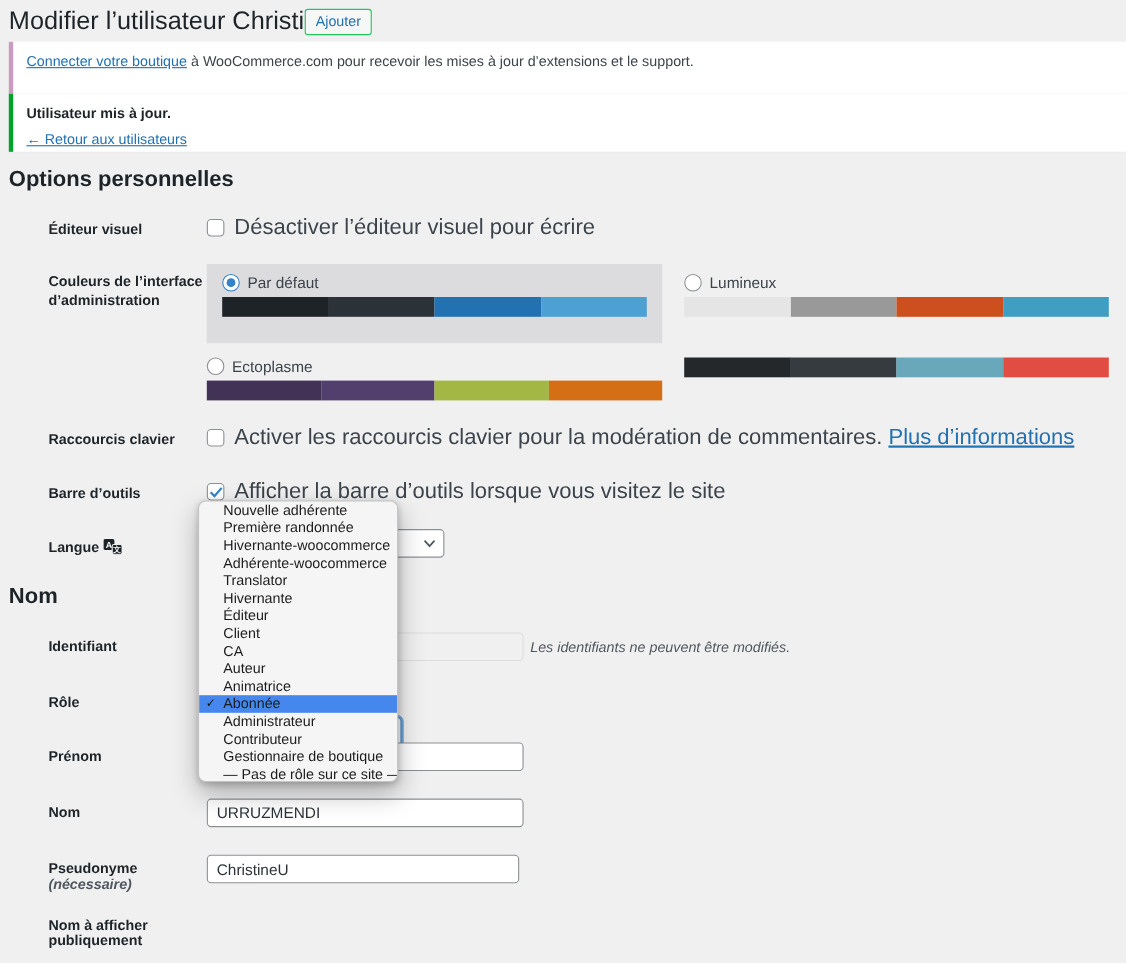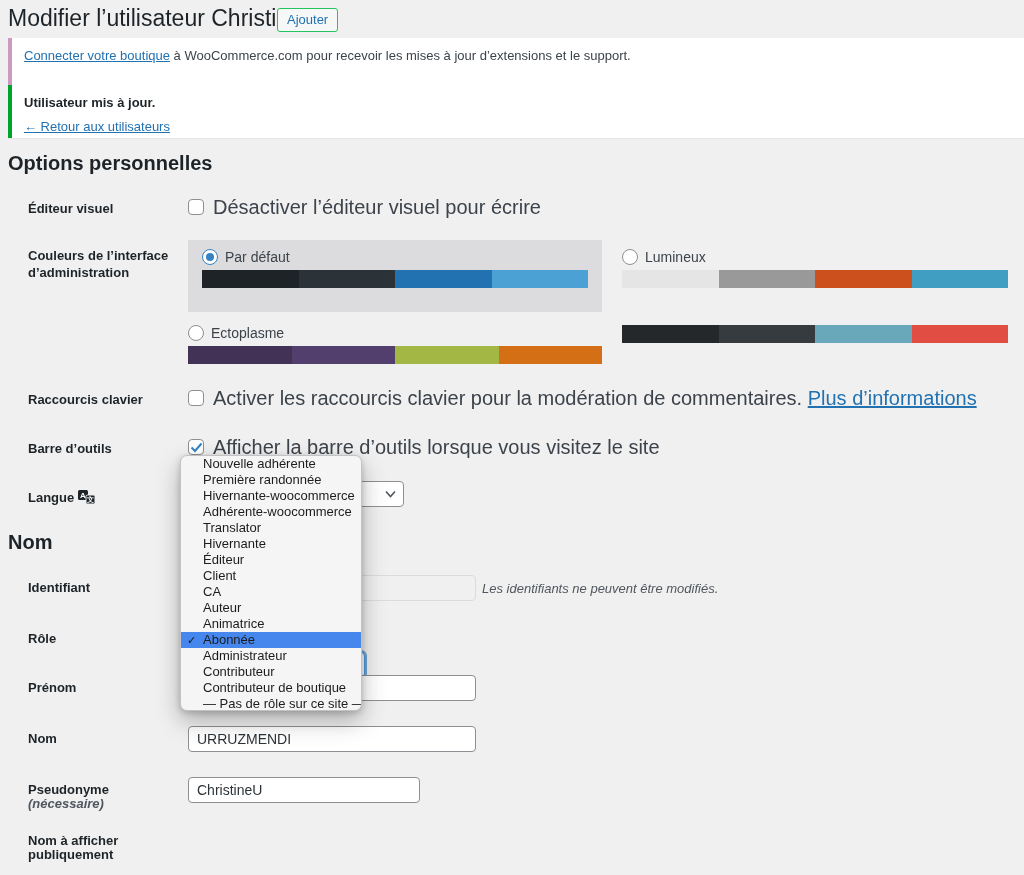--- a/index.html
+++ b/index.html
@@ -30,21 +30,21 @@
     font-size:13px; color:#3c434a;
   }
   #notice-woo { top:38px; height:47px; padding:10px 12px; }
   #notice-updated { top:85px; height:53px; padding:10px 12px; }
   #notice-updated .msg { font-weight:700; color:#1d2327; }
   #notice-updated .back { display:inline-block; margin-top:9px; }
   a.link { color:#2271b1; text-decoration:underline; cursor:pointer; }
 
   
   .section-h { left:8px; font-size:20px; font-weight:700; color:#1d2327; }
-  .row-label { left:8px; width:172px; font-size:13px; font-weight:700; color:#1d2327; line-height:17px;padding-left:20px; }
+  .row-label { left:24px; width:172px; font-size:13px; font-weight:700; color:#1d2327; line-height:17px;padding-left:20px; }
   .desc { font-style:italic; color:#50575e; font-weight:400; }
 
   
   .cb {
     width:16px; height:16px; background:#fff; border:1px solid #8c8f94;
     border-radius:4px; display:inline-block; vertical-align:middle; position:relative; cursor:pointer;
     flex:0 0 16px;
   }
   .cb svg { position:absolute; left:1px; top:2px; }
   .radio {
@@ -224,36 +224,36 @@
 <div class="abs row-label" style="top:681px; line-height:14px;">Prénom</div>
 <input class="abs tinput" style="left: 188px; top: 675px; width: 288px;" value="">
 
 <div class="abs row-label" style="top:732px; line-height:14px;">Nom</div>
 <input class="abs tinput" style="left: 188px; top: 726px; width: 288px;" value="URRUZMENDI">
 
 <div class="abs row-label" style="top:783px; line-height:14px;">
   <span>Pseudonyme</span>
   <span class="desc" style="font-weight:700;margin-top:36px;">(nécessaire)</span>
 </div>
-<input class="abs tinput" style="left: 188px; top: 777px; width: 232px;" value="ChristineU">
+<input class="abs tinput" style="left: 188px; top: 777px; width: 284px;" value="ChristineU">
 
 <div class="abs row-label" style="top:834px; width:180px; line-height:14px;">Nom à afficher publiquement</div>
 
 <div class="abs" id="role-menu">
   <div class="mitem">Nouvelle adhérente</div>
   <div class="mitem">Première randonnée</div>
   <div class="mitem">Hivernante-woocommerce</div>
   <div class="mitem">Adhérente-woocommerce</div>
   <div class="mitem">Translator</div>
   <div class="mitem">Hivernante</div>
   <div class="mitem">Éditeur</div>
   <div class="mitem">Client</div>
   <div class="mitem">CA</div>
   <div class="mitem">Auteur</div>
   <div class="mitem">Animatrice</div>
   <div class="mitem selected">
     <span class="check">✓</span><span>Abonnée</span>
   </div>
   <div class="mitem">Administrateur</div>
   <div class="mitem">Contributeur</div>
-  <div class="mitem">Contributeur de boutique</div>
+  <div class="mitem">Gestionnaire de boutique</div>
   <div class="mitem">— Pas de rôle sur ce site —</div>
 </div>
 
 </body></html>

